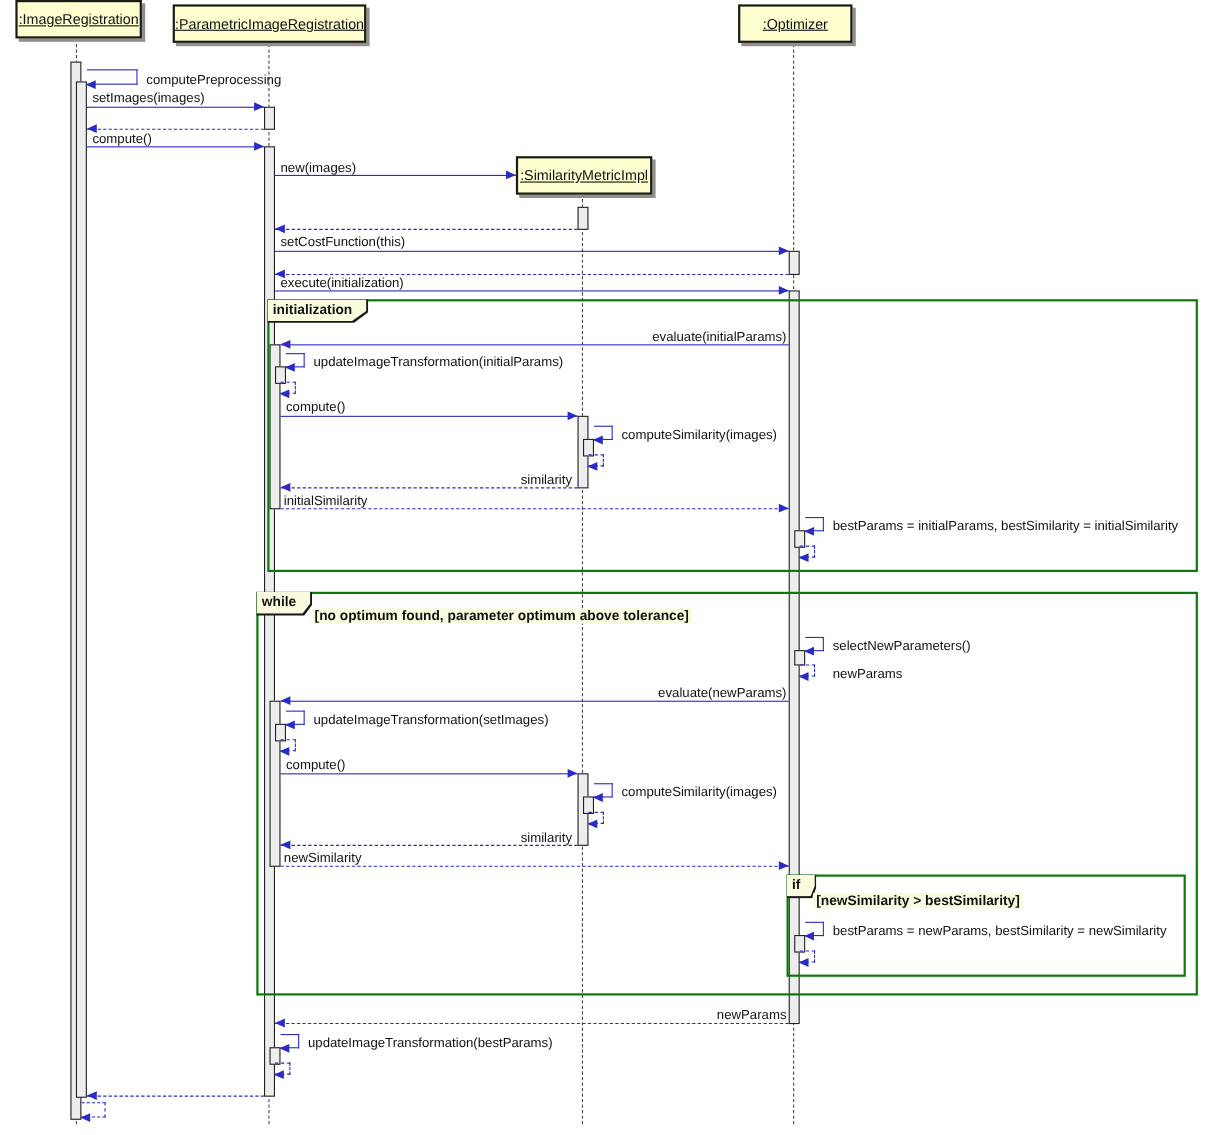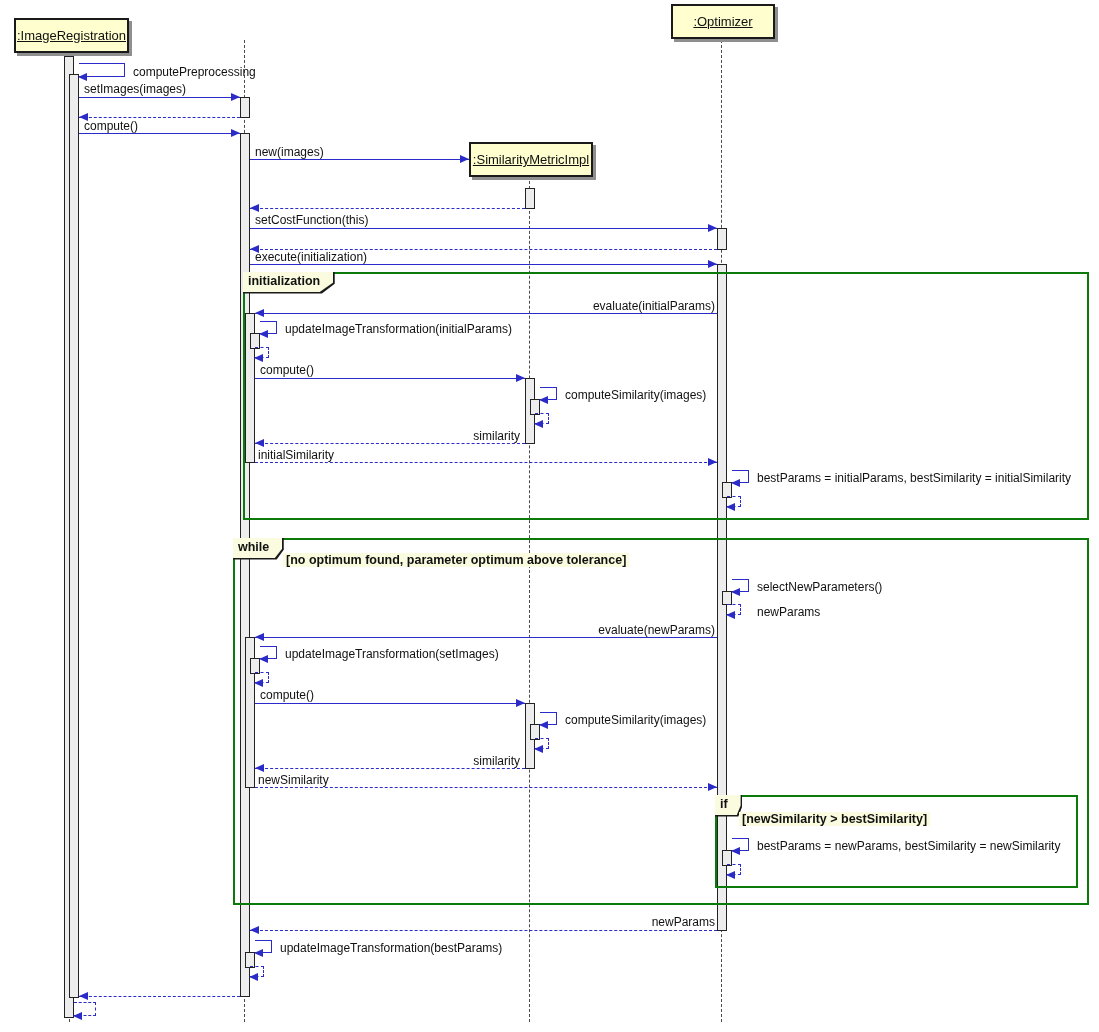--- a/index.html
+++ b/index.html
@@ -76,21 +76,22 @@
       </div>
   </div>
   <div class="guard" style="left:283px;top:553px">[no optimum found, parameter optimum above tolerance]</div>
   <div class="frame" style="left:715px;top:795px;width:363px;height:93px">
     <div class="ftab">
         <span>if</span>
       </div>
   </div>
   <div class="guard" style="left:739px;top:812px">[newSimilarity &gt; bestSimilarity]</div>
 
-  <div class="pbox" style="left:14px;top:18px;width:115px;height:35px">:ImageRegistration</div>
+  <div class="pbox" style="left:14px;top:0;width:115px;height:35px">:ImageRegistration</div>
+  <div class="pbox" style="left:157px;top:4px;width:176px;height:35px">:ParametricImageRegistration</div>
   <div class="pbox" style="left:671px;top:4px;width:104px;height:35px">:Optimizer</div>
   <div class="pbox" style="left:469px;top:142px;width:124px;height:35px">:SimilarityMetricImpl</div>
 
   <div class="loop" style="left:79px;top:63px;width:46px;height:14px">
       <i class="ah l"></i>
     </div>
   <div class="ml" style="left:133px;top:65px">computePreprocessing</div>
 
   <div class="ml" style="left:84px;top:82px">setImages(images)</div>
   <div class="msg" style="left:79px;top:97px;width:161px"></div>

